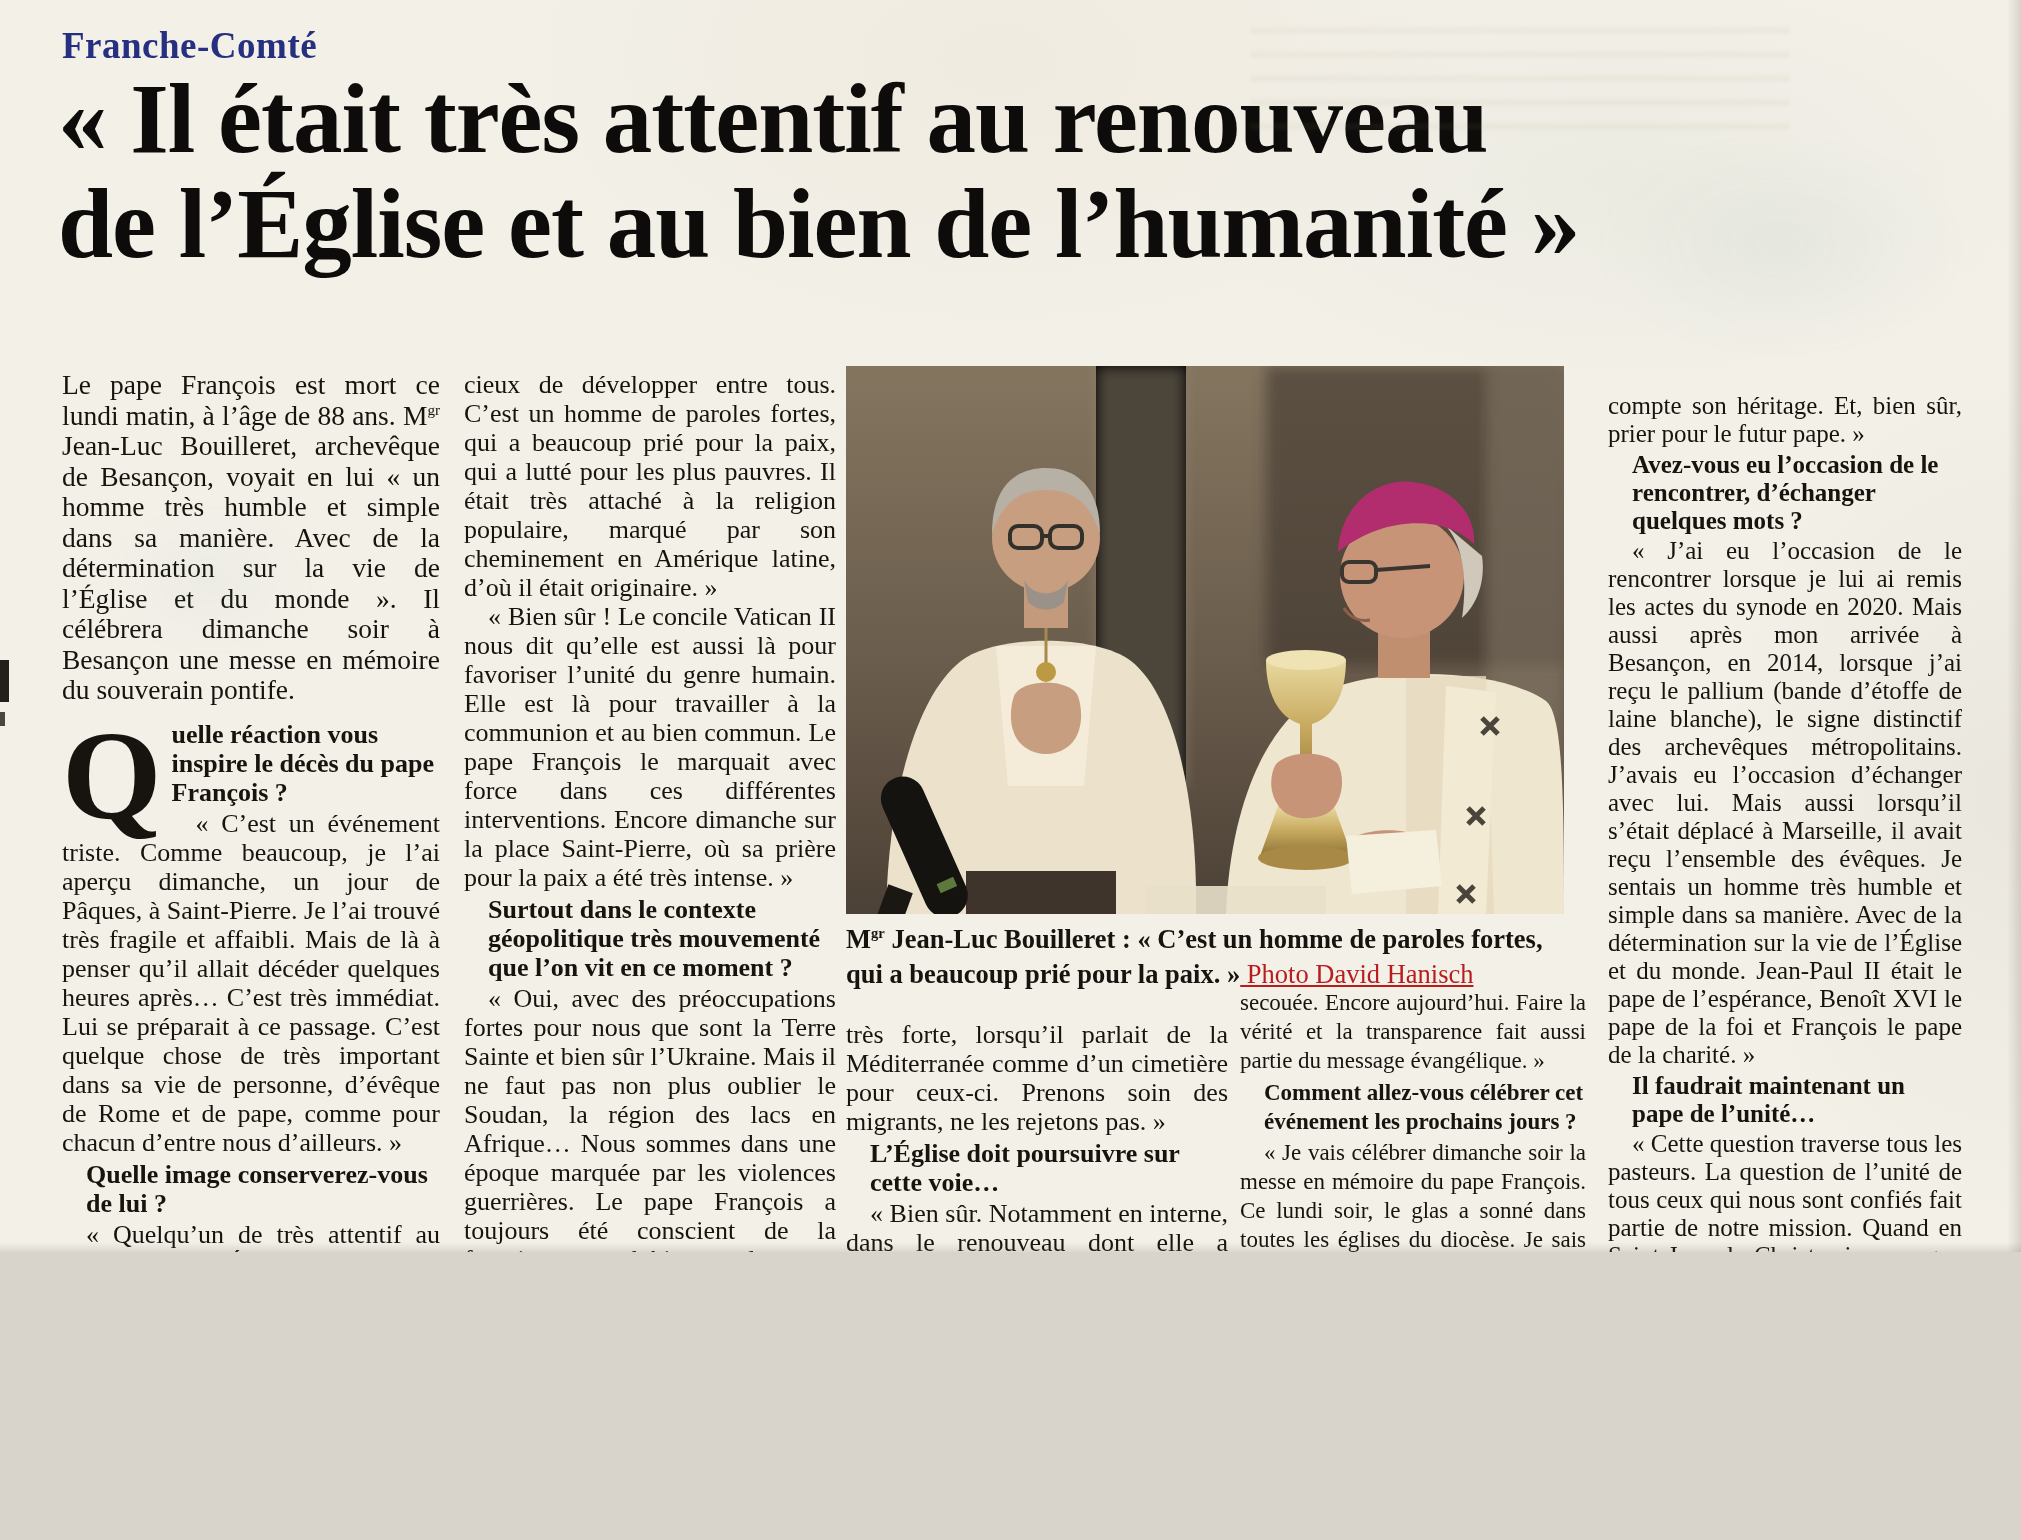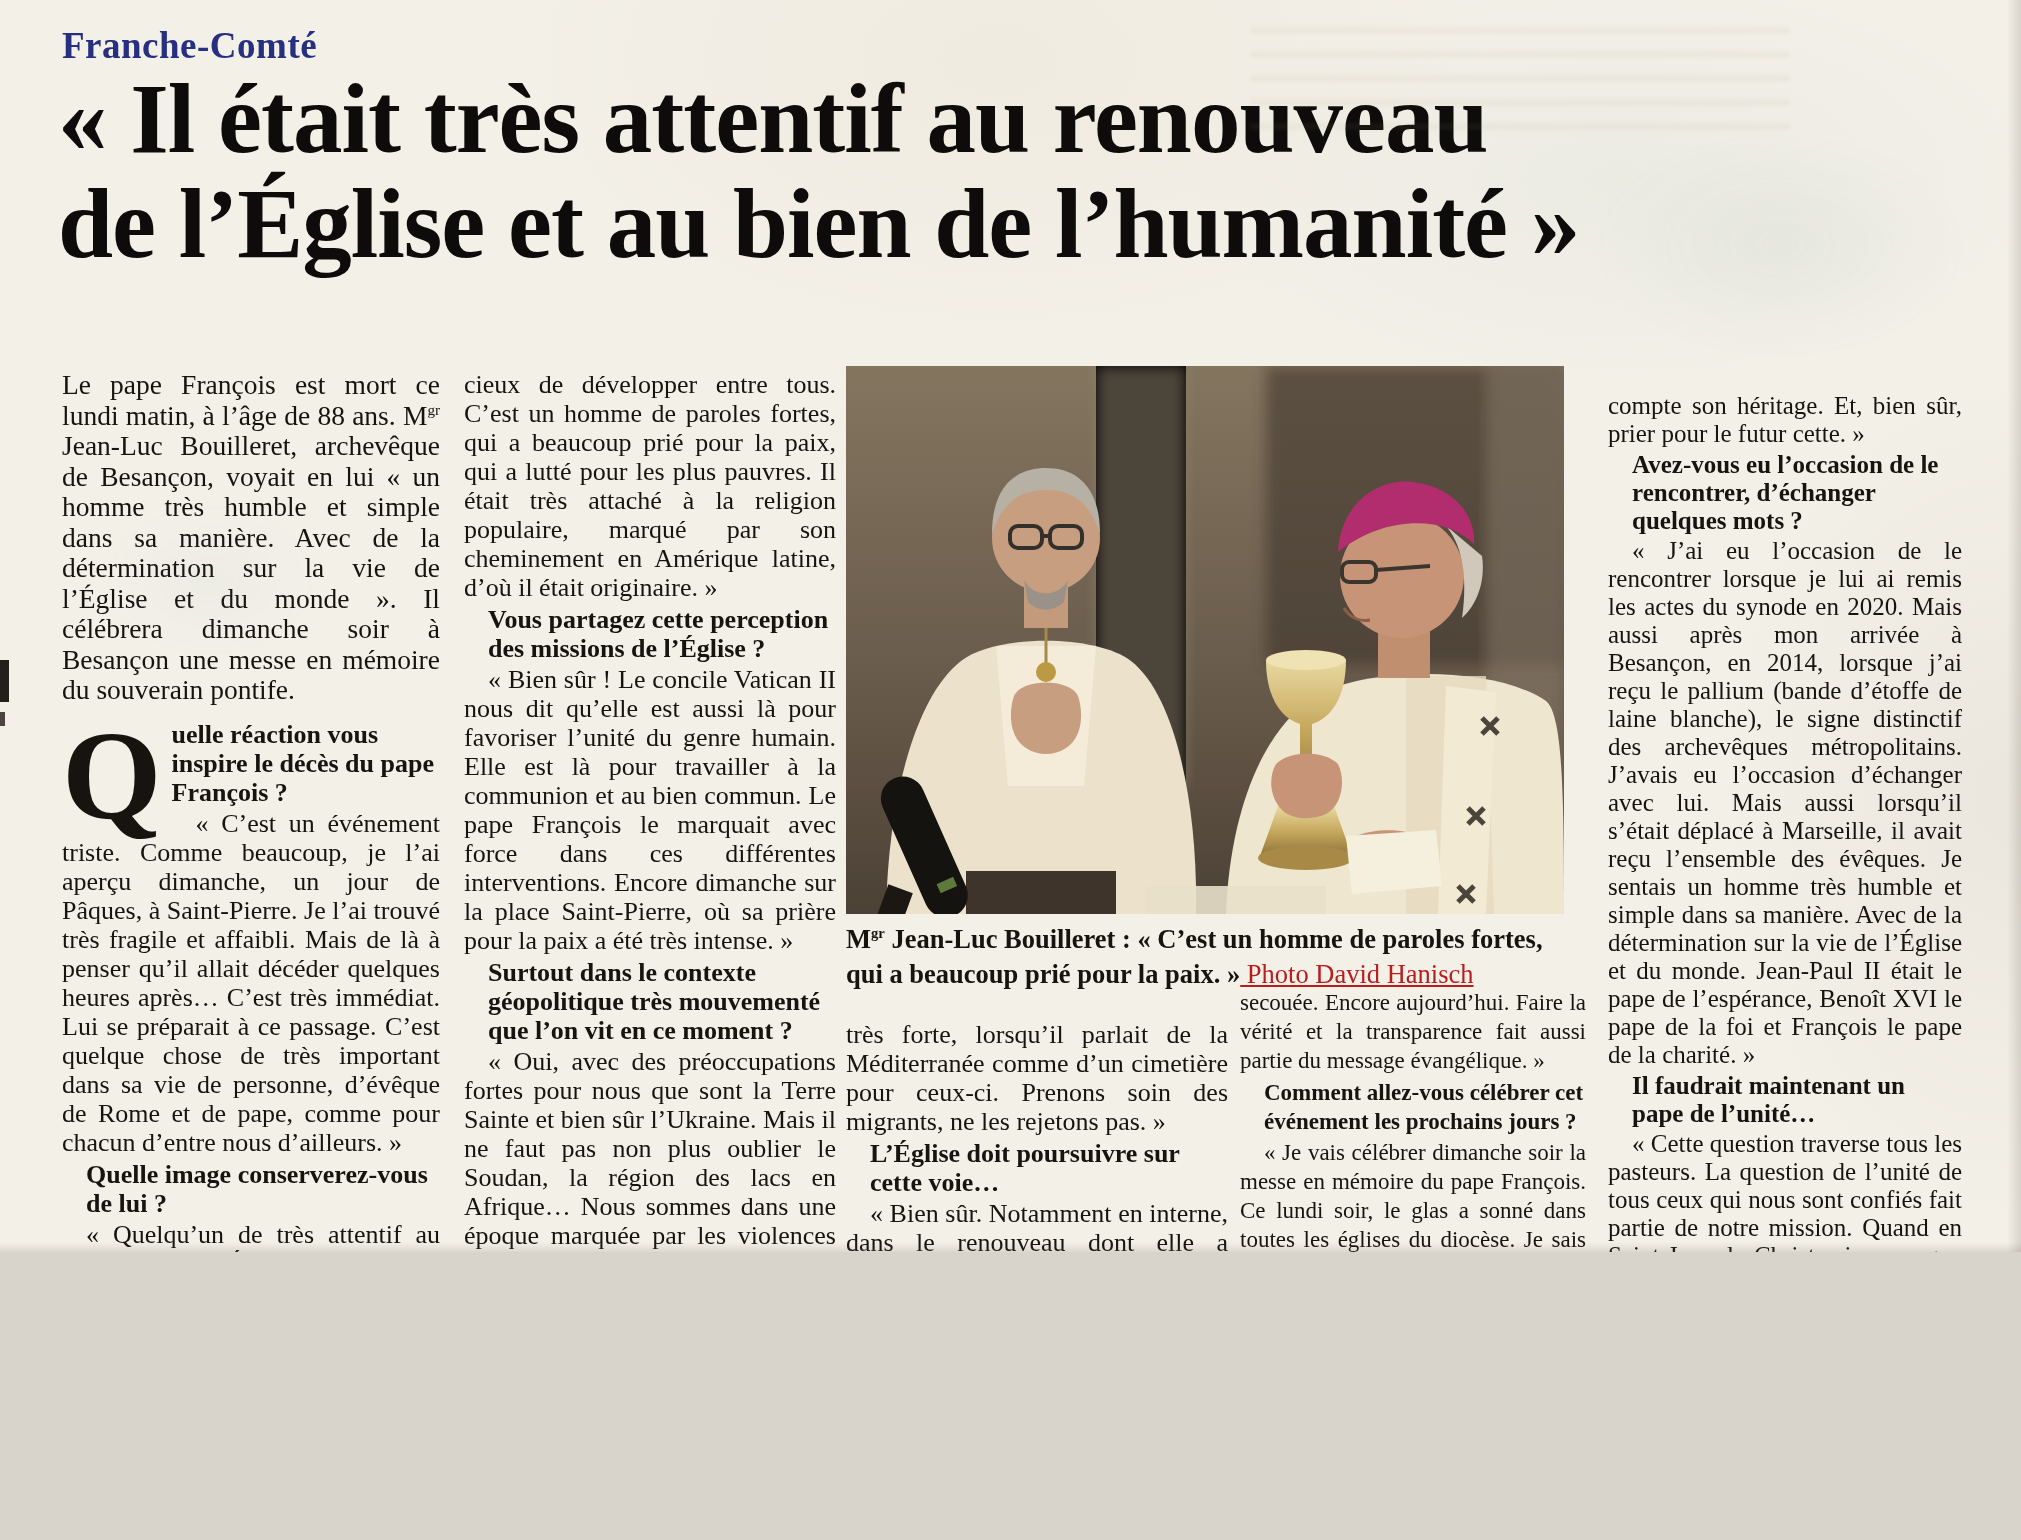--- a/index.html
+++ b/index.html
@@ -87,21 +87,20 @@
   <div class="col col1">
     <p class="lead"><span>Le pape François est mort ce lundi matin, à l’âge de 88 ans. M</span><sup>gr</sup><span> Jean-Luc Bouilleret, archevêque de Besançon, voyait en lui « un homme très humble et simple dans sa manière. Avec de la détermination sur la vie de l’Église et du monde ». Il célébrera dimanche soir à Besançon une messe en mémoire du souverain pontife.</span></p>
     <p class="question dropq"><span class="dropcap">Q</span><span>uelle réaction vous inspire le décès du pape François ?</span></p>
     <p class="answer">« C’est un événement triste. Comme beaucoup, je l’ai aperçu dimanche, un jour de Pâques, à Saint-Pierre. Je l’ai trouvé très fragile et affaibli. Mais de là à penser qu’il allait décéder quelques heures après… C’est très immédiat. Lui se préparait à ce passage. C’est quelque chose de très important dans sa vie de personne, d’évêque de Rome et de pape, comme pour chacun d’entre nous d’ailleurs. »</p>
     <p class="question">Quelle image conserverez-vous de lui ?</p>
     <p class="answer">« Quelqu’un de très attentif au renouveau de l’Église et au bien de l’humanité. J’ai, en mémoire, deux grands textes de lui. Celui de Laudato Si’, sur la maison commune, lié à l’environnement. Et celui sur la fraternité, qu’il était très sou-</p>
   </div>
 
   <div class="col col2">
     <p class="answer cont">cieux de développer entre tous. C’est un homme de paroles fortes, qui a beaucoup prié pour la paix, qui a lutté pour les plus pauvres. Il était très attaché à la religion populaire, marqué par son cheminement en Amérique latine, d’où il était originaire. »</p>
-    <p class="question">Vous partagez cette perception des missions de l’Église ?</p>
     <p class="answer">« Bien sûr ! Le concile Vatican II nous dit qu’elle est aussi là pour favoriser l’unité du genre humain. Elle est là pour travailler à la communion et au bien commun. Le pape François le marquait avec force dans ces différentes interventions. Encore dimanche sur la place Saint-Pierre, où sa prière pour la paix a été très intense. »</p>
     <p class="question">Surtout dans le contexte géopolitique très mouvementé que l’on vit en ce moment ?</p>
     <p class="answer">« Oui, avec des préoccupations fortes pour nous que sont la Terre Sainte et bien sûr l’Ukraine. Mais il ne faut pas non plus oublier le Soudan, la région des lacs en Afrique… Nous sommes dans une époque marquée par les violences guerrières. Le pape François a toujours été conscient de la fonction prophétique de son ministère. Sur la question des migrants, il avait une parole</p>
   </div>
 
   <div class="photo">
     <svg viewBox="0 0 718 548" preserveAspectRatio="none">
       <defs>
         <linearGradient id="bg" x1="0" y1="0" x2="0" y2="1">
           <stop offset="0" stop-color="#847led"></stop>
@@ -192,21 +191,21 @@
     <p class="answer">« Bien sûr. Notamment en interne, dans le renouveau dont elle a besoin. Les fruits des catéchumènes en France manifestent un renouveau d’une recherche de vie spirituelle. Dans le diocèse de Besançon, il y a eu 92 baptêmes samedi soir, c’est beaucoup. L’Église institutionnelle a moins de poids. Les abus l’ont beaucoup</p>
   </div>
 
   <div class="col col4">
     <p class="answer cont">secouée. Encore aujourd’hui. Faire la vérité et la transparence fait aussi partie du message évangélique. »</p>
     <p class="question">Comment allez-vous célébrer cet événement les prochains jours ?</p>
     <p class="answer">« Je vais célébrer dimanche soir la messe en mémoire du pape François. Ce lundi soir, le glas a sonné dans toutes les églises du diocèse. Je sais que, dans les paroisses, des temps de prière s’organisent déjà. Je pense aussi que dans les semaines qui viennent, nous allons revisiter l’ensemble de ses grands textes. Prendre en</p>
   </div>
 
   <div class="col col5">
-    <p class="answer cont">compte son héritage. Et, bien sûr, prier pour le futur cette. »</p>
+    <p class="answer cont">compte son héritage. Et, bien sûr, prier pour le futur pape. »</p>
     <p class="question">Avez-vous eu l’occasion de le rencontrer, d’échanger quelques mots ?</p>
     <p class="answer">« J’ai eu l’occasion de le rencontrer lorsque je lui ai remis les actes du synode en 2020. Mais aussi après mon arrivée à Besançon, en 2014, lorsque j’ai reçu le pallium (bande d’étoffe de laine blanche), le signe distinctif des archevêques métropolitains. J’avais eu l’occasion d’échanger avec lui. Mais aussi lorsqu’il s’était déplacé à Marseille, il avait reçu l’ensemble des évêques. Je sentais un homme très humble et simple dans sa manière. Avec de la détermination sur la vie de l’Église et du monde. Jean-Paul II était le pape de l’espérance, Benoît XVI le pape de la foi et François le pape de la charité. »</p>
     <p class="question">Il faudrait maintenant un pape de l’unité…</p>
     <p class="answer">« Cette question traverse tous les pasteurs. La question de l’unité de tous ceux qui nous sont confiés fait partie de notre mission. Quand en Saint-Jean, le Christ prie pour que tous soient un, ce qui n’empêche pas les dialogues et les différences, on voit que la question de l’unité marque beaucoup la foi catholique. »</p>
     <p class="byline"><span class="bull">●</span><span>Recueilli par Éric Barbier</span></p>
   </div>
 
   <div class="ghost g-lines-tan" style="left:1250px;top:28px;width:540px;height:116px;"></div>
   <div class="ghost g-blot" style="left:1590px;top:130px;width:380px;height:230px;"></div>
   <div class="ghost g-lines-green" style="left:60px;top:1510px;width:382px;height:30px;"></div>

